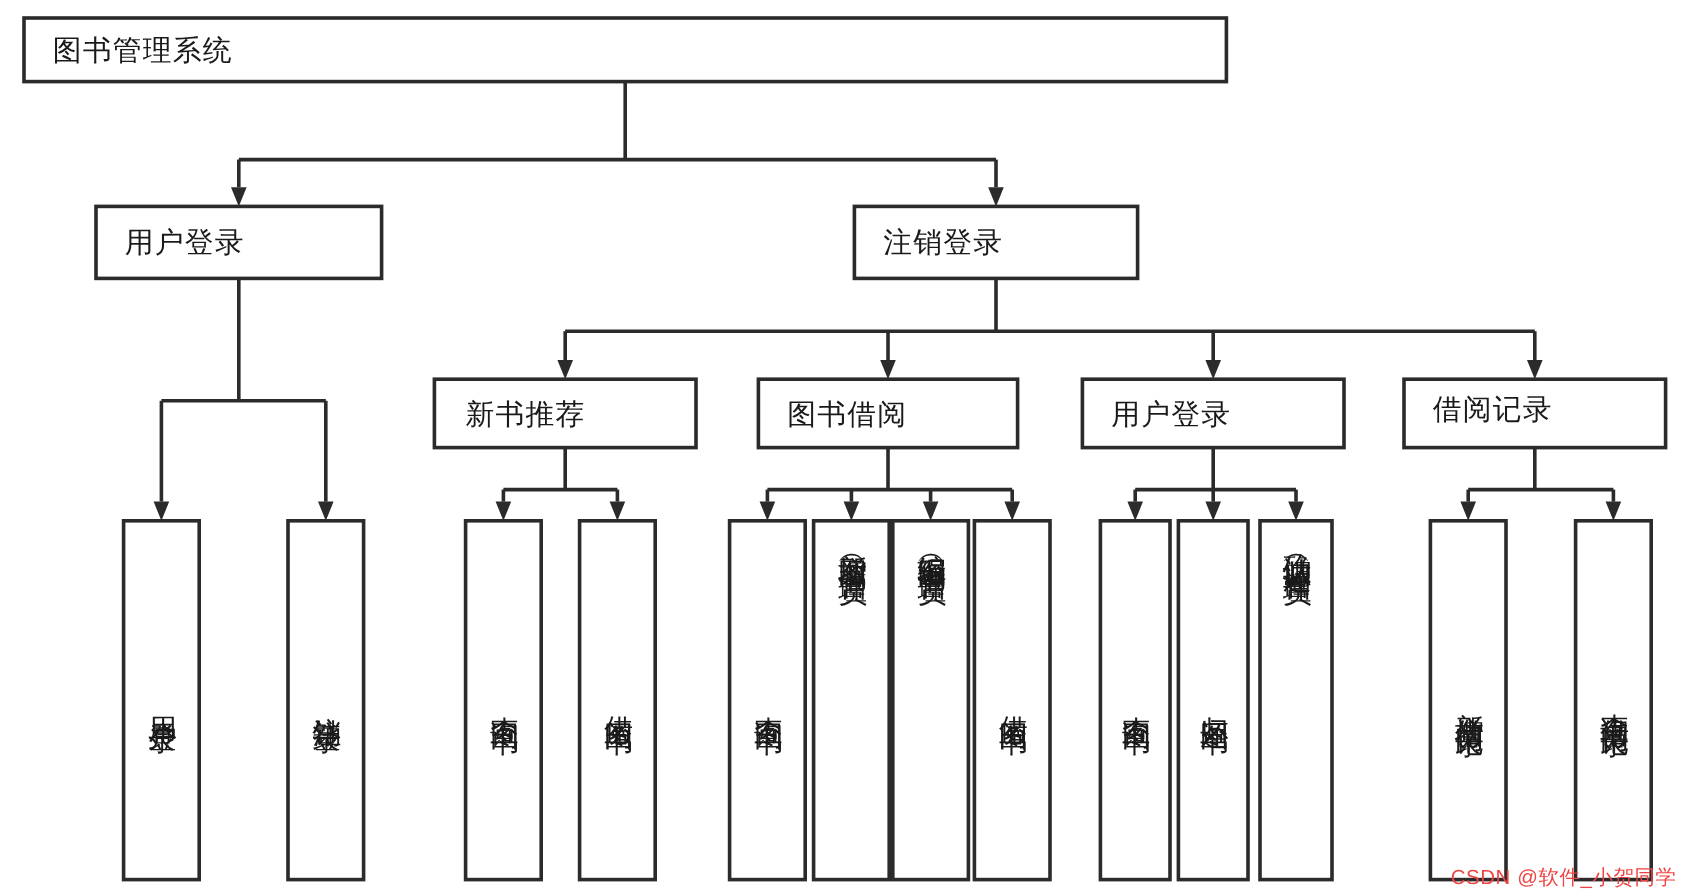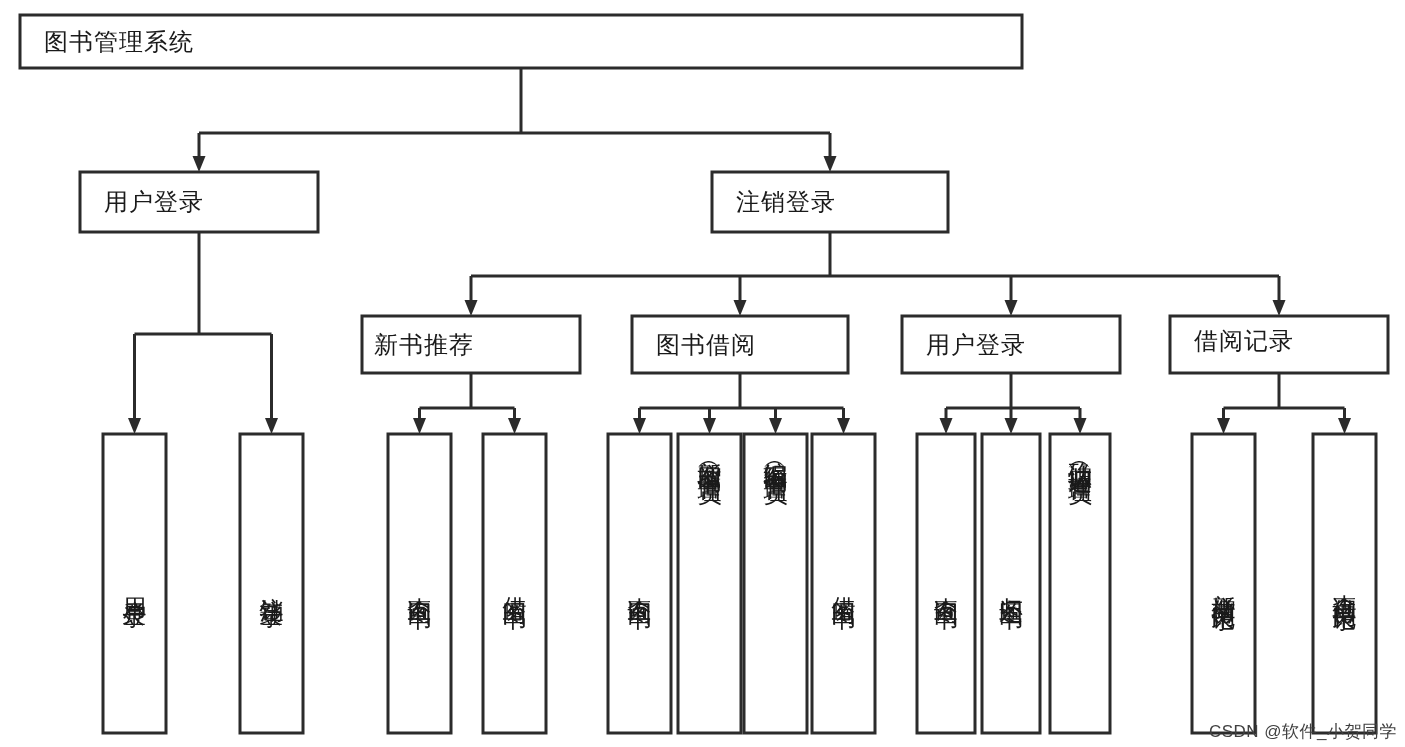--- a/index.html
+++ b/index.html
@@ -73,21 +73,21 @@
     letter-spacing: 1px;
     color: #1a1a1a;
     white-space: nowrap;
   }
   #watermark {
     position: absolute;
     right: 8px;
     bottom: 4px;
     font-family: "Liberation Sans", "DejaVu Sans", sans-serif;
     font-size: 17px;
-    color: #404040;
+    color: #ef4444;
     letter-spacing: 0.5px;
     white-space: nowrap;
   }
 </style>
 </head>
 <body>
 
 <div id="diagram-root">
 
   <svg id="flow" viewBox="0 0 1405 747">
@@ -172,21 +172,21 @@
   <div id="labels-layer">
       <div class="hlabel-wrap" style="left: 20px; top: 15px; width: 1002px; height: 53px;">
         <span class="htext">图书管理系统</span>
       </div>
       <div class="hlabel-wrap" style="left: 80px; top: 172px; width: 238px; height: 60px;">
         <span class="htext">用户登录</span>
       </div>
       <div class="hlabel-wrap" style="left: 712px; top: 172px; width: 236px; height: 60px;">
         <span class="htext">注销登录</span>
       </div>
-      <div class="hlabel-wrap" style="left: 350px; top: 316px; width: 216px; height: 57px;">
+      <div class="hlabel-wrap" style="left: 364px; top: 316px; width: 216px; height: 57px;">
         <span class="htext">新书推荐</span>
       </div>
       <div class="hlabel-wrap" style="left: 632px; top: 316px; width: 216px; height: 57px; border-radius: 24px;">
         <span class="htext">图书借阅</span>
       </div>
       <div class="hlabel-wrap" style="left: 902px; top: 316px; width: 218px; height: 57px;">
         <span class="htext">用户登录</span>
       </div>
       <div class="hlabel-wrap" style="left: 1170px; top: 312px; width: 218px; height: 57px;">
         <span class="htext">借阅记录</span>

